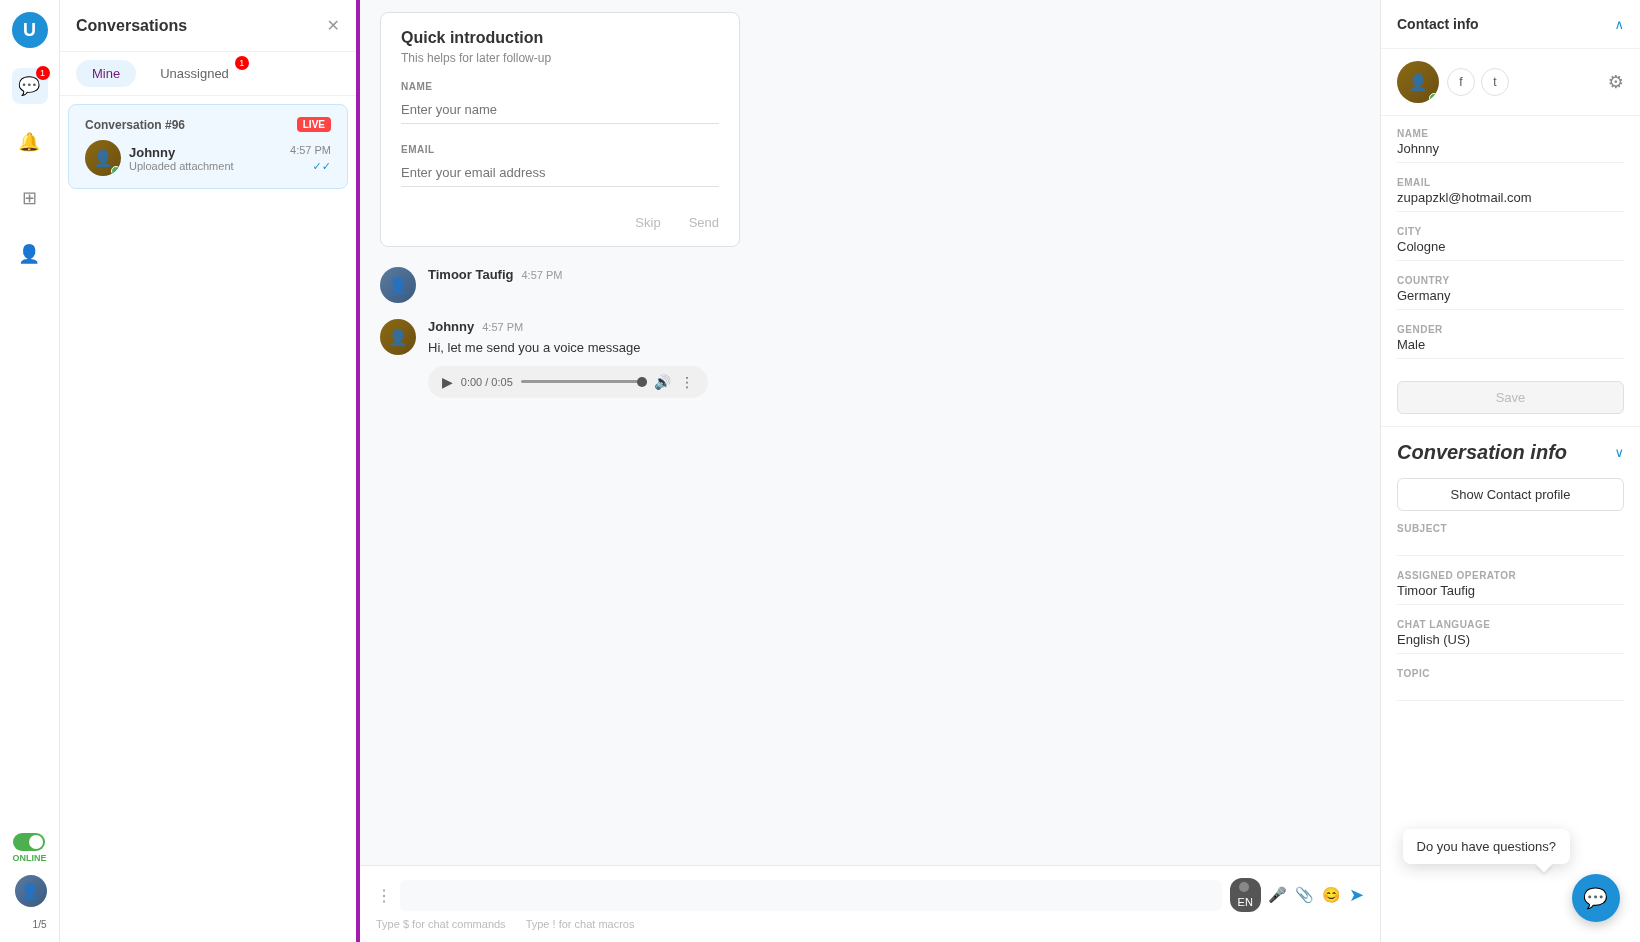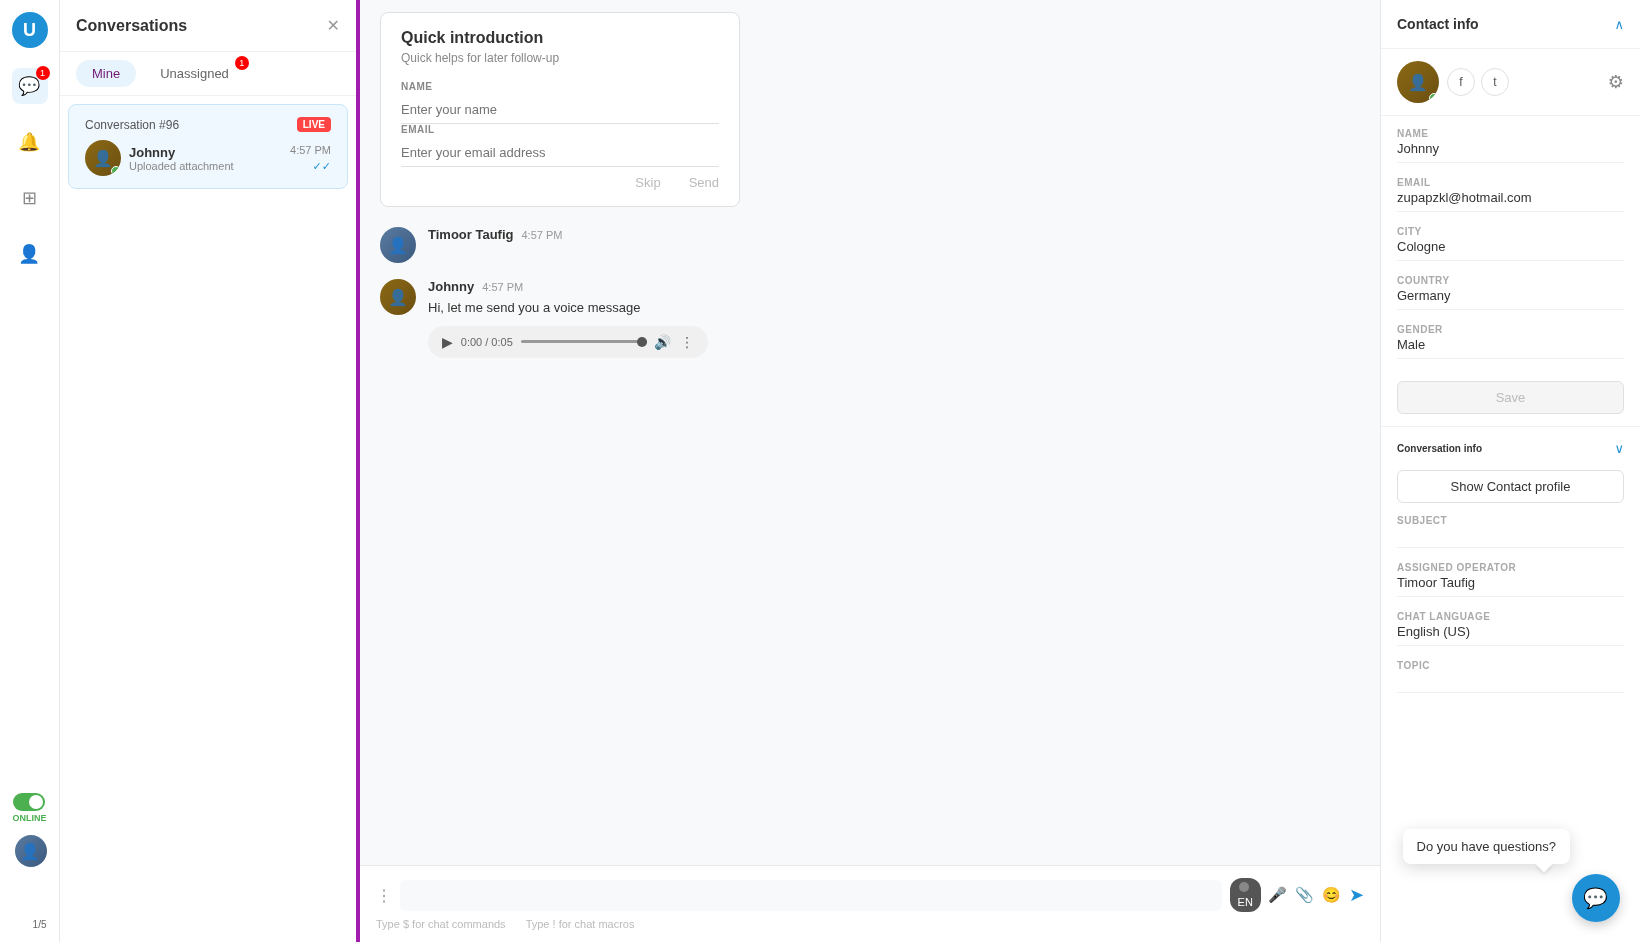--- a/index.html
+++ b/index.html
@@ -73,21 +73,21 @@
       border-radius: 50%;
     }
     .online-label { font-size: 9px; color: #4caf50; font-weight: 600; }
     .avatar-small {
       width: 32px; height: 32px;
       border-radius: 50%;
       background: #ccc;
       overflow: hidden;
       position: relative;
     }
-    .page-counter { font-size: 10px; color: #666; margin-top: 40px; }
+    .page-counter { font-size: 10px; color: #666; }
 
     
     .conversations-panel {
       width: 300px;
       background: #fff;
       border-right: 4px solid #a21caf;
       display: flex;
       flex-direction: column;
     }
     .panel-header {
@@ -137,21 +137,21 @@
       margin: 8px;
       background: #f0f8ff;
       cursor: pointer;
     }
     .conv-header {
       display: flex;
       justify-content: space-between;
       align-items: center;
       margin-bottom: 8px;
     }
-    .conv-id { font-size: 12px; color: #555; font-weight: 400; }
+    .conv-id { font-size: 12px; color: #555; font-weight: 700; }
     .live-badge {
       background: #ff4444;
       color: white;
       font-size: 10px;
       padding: 2px 6px;
       border-radius: 4px;
       font-weight: 600;
     }
     .conv-body { display: flex; align-items: center; gap: 8px; }
     .conv-avatar {
@@ -219,21 +219,21 @@
     .form-label { font-size: 10px; font-weight: 600; color: #888; letter-spacing: 0.5px; text-transform: uppercase; margin-bottom: 4px; }
     .form-input {
       width: 100%;
       border: none;
       border-bottom: 1px solid #e0e0e0;
       padding: 6px 0;
       font-size: 13px;
       color: #3b82f6;
       outline: none;
       background: none;
-      margin-bottom: 0;
+      margin-bottom: 20px;
     }
     .card-actions {
       display: flex;
       justify-content: flex-end;
       gap: 28px;
       margin-top: 8px;
     }
     .card-btn {
       font-size: 13px;
       color: #bbb;
@@ -407,21 +407,21 @@
     .conv-info-section {
       border-top: 1px solid #f0f0f0;
     }
     .section-header {
       padding: 14px 16px;
       display: flex;
       align-items: center;
       justify-content: space-between;
       cursor: pointer;
     }
-    .section-title { font-size: 10px; font-weight: 600; }
+    .section-title { font-size: 20px; font-weight: 600; font-style: italic; }
     .show-profile-btn {
       width: calc(100% - 32px);
       margin: 0 16px 12px;
       padding: 8px;
       background: white;
       border: 1px solid #e0e0e0;
       border-radius: 6px;
       font-size: 13px;
       color: #333;
       cursor: pointer;
@@ -537,21 +537,21 @@
       </div>
     </div>
   </div>
 </div>
 
 <div class="chat-main">
   <div class="chat-messages">
 
     <div class="quick-intro-card">
       <div class="card-title">Quick introduction</div>
-      <div class="card-subtitle">Quick helps for later follow-up</div>
+      <div class="card-subtitle">This helps for later follow-up</div>
       <div class="form-label">NAME</div>
       <input class="form-input" readonly="" placeholder="Enter your name" style="">
       <div class="form-label">EMAIL</div>
       <input class="form-input" readonly="" placeholder="Enter your email address" style="">
       <div class="card-actions">
         <button class="card-btn">Skip</button>
         <button class="card-btn">Send</button>
       </div>
     </div>
 

